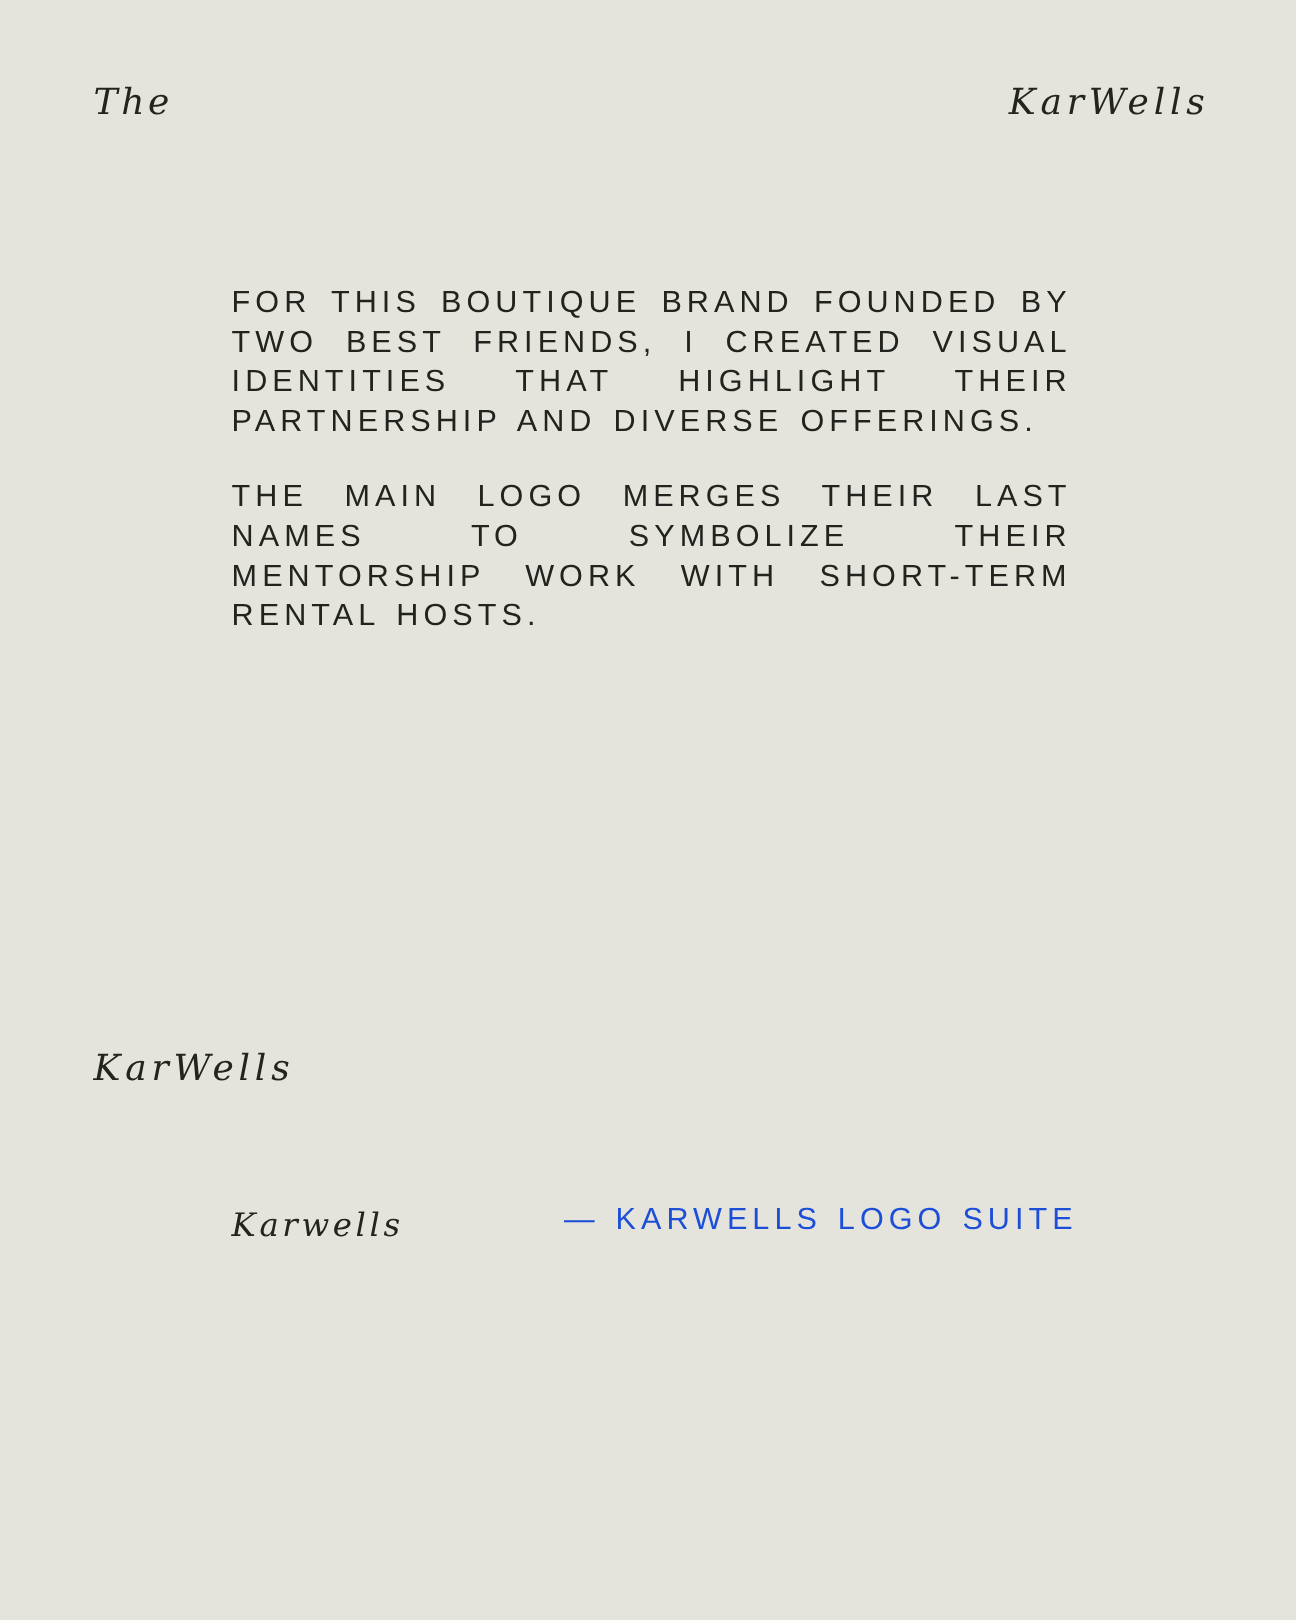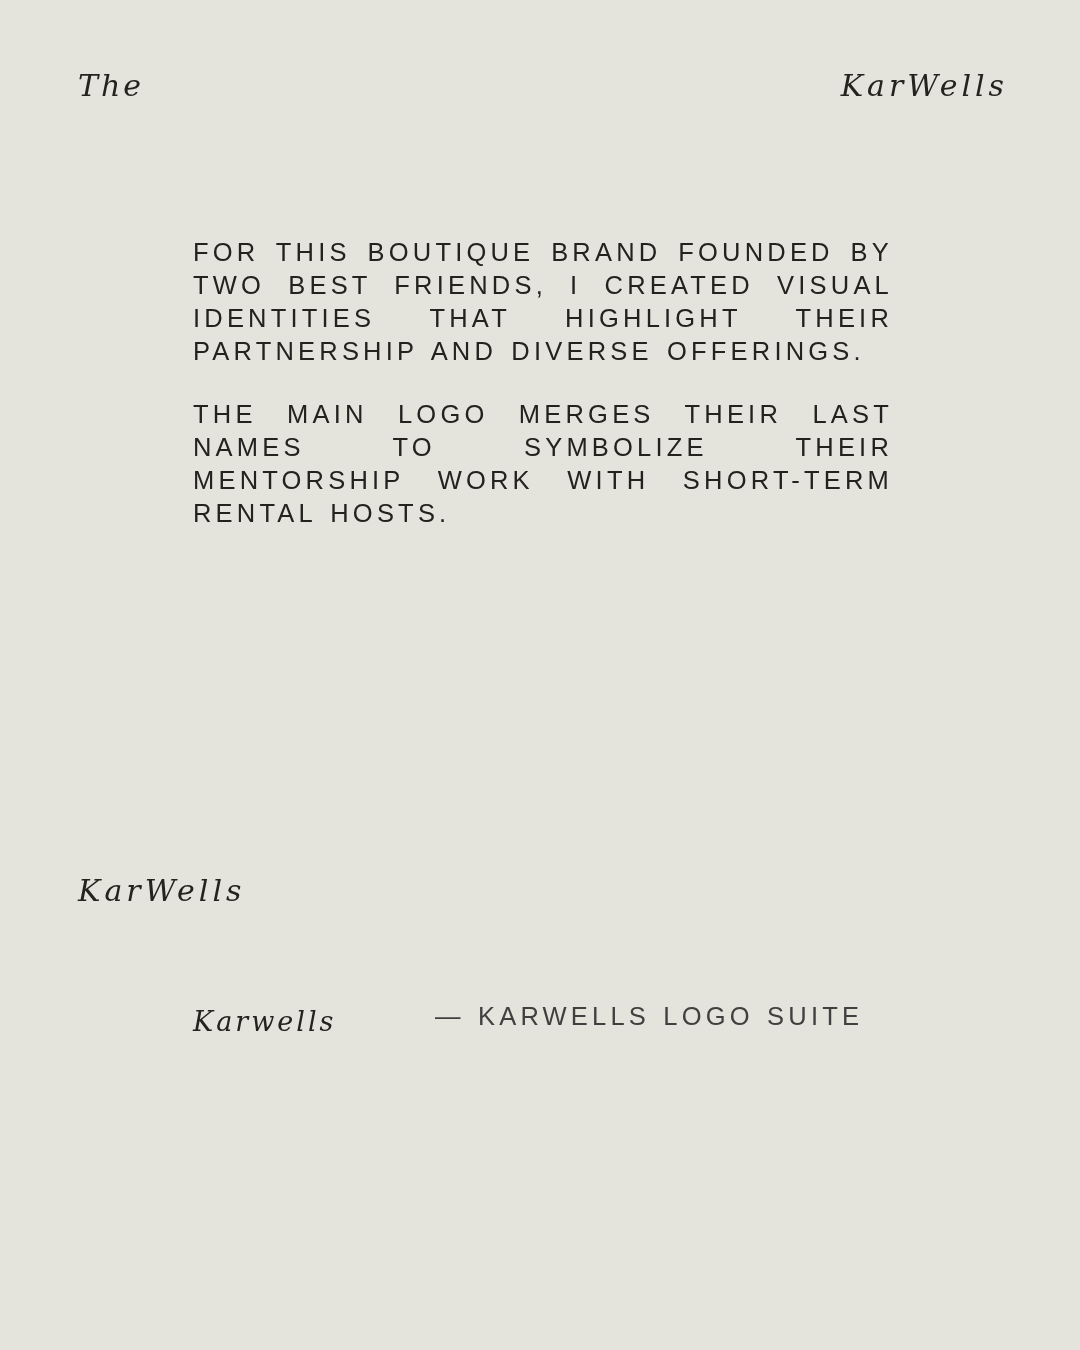--- a/index.html
+++ b/index.html
@@ -82,22 +82,23 @@
   }
   .services-list {
     flex: 1 1 auto;
   }
   .service-item {
     font-size: 25.5px;
     line-height: 33px;
     letter-spacing: 4.2px;
     word-spacing: 2px;
     text-transform: uppercase;
-    color: #404040;
+    color: #1d4ed8;
     white-space: pre-line;
+    text-align: center;
   }
 </style>
 </head>
 <body>
 
 <div class="page">
 
   <div class="corner top-left script">The</div>
 
   <div class="corner top-right script script-lg">KarWells</div>

